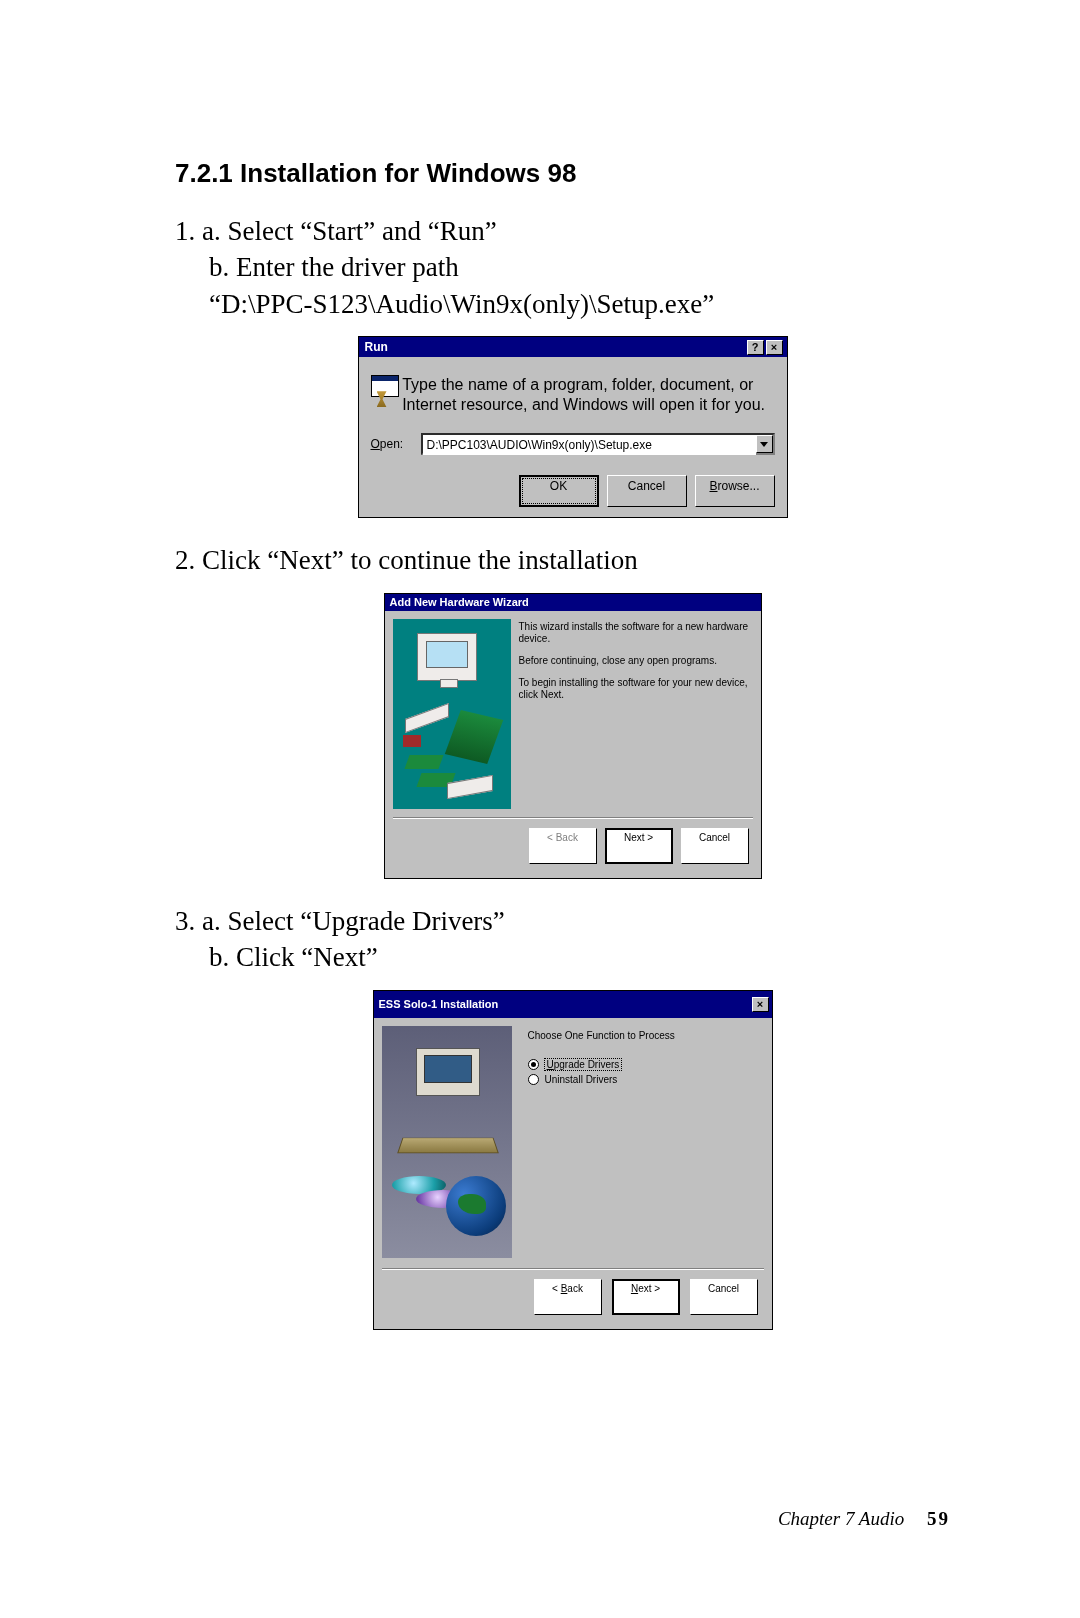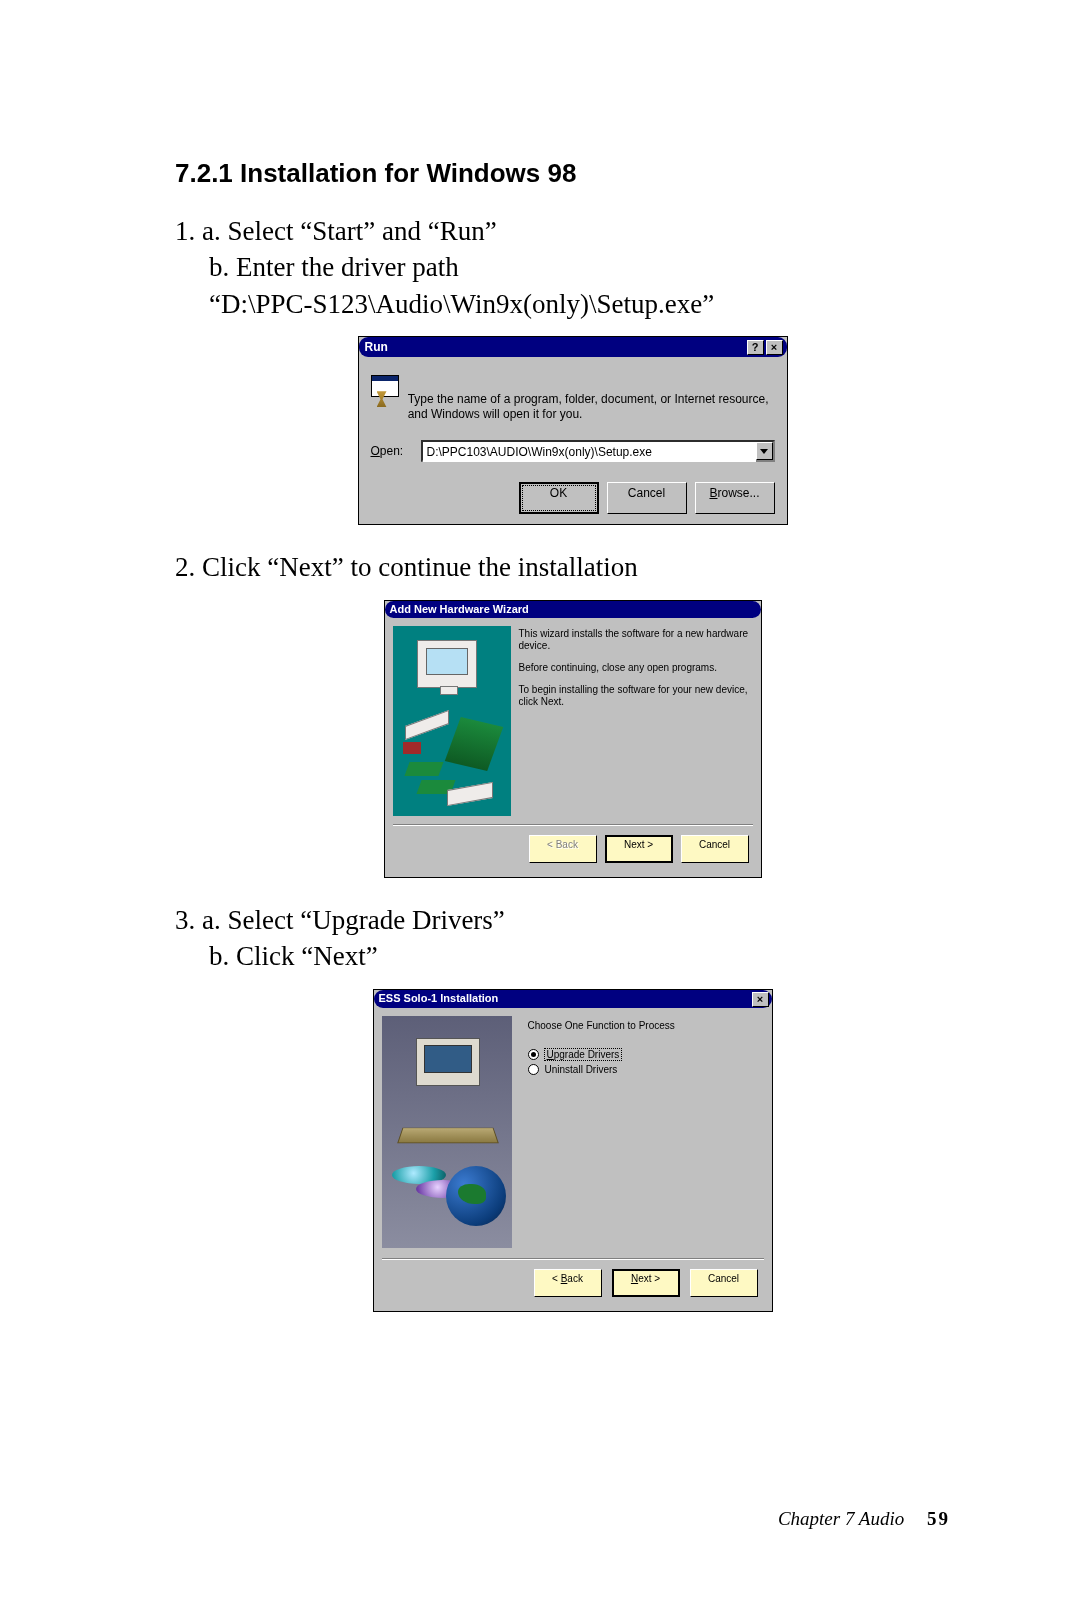--- a/index.html
+++ b/index.html
@@ -39,22 +39,22 @@
     border: 1px solid #000;
     font-family: "MS Sans Serif", Tahoma, Arial, sans-serif;
     font-size: 12px;
   }
   .titlebar {
     background: #000080;
     color: #fff;
     font-weight: bold;
     padding: 3px 4px 3px 6px;
     display: flex;
+    align-items: center;
     height: 20px;
-    border-radius: 9px;
   }
   .titlebar .title { flex: 1; }
   .title-btn {
     width: 17px; height: 15px;
     background: #c0c0c0;
     border: 1px solid #000;
     border-top-color: #fff; border-left-color: #fff;
     margin-left: 2px;
     color: #000;
     font-weight: bold;
@@ -76,21 +76,21 @@
     background: #fff; border: 1px solid #000;
   }
   .run-icon .win::before {
     content: ""; position: absolute; left:0; top:0; right:0; height:5px; background:#0a246a;
   }
   .run-icon .hg {
     position: absolute; left: 6px; top: 16px; width: 10px; height: 16px;
     background: linear-gradient(#c49a3a,#8a6a1f);
     clip-path: polygon(0 0,100% 0,60% 50%,100% 100%,0 100%,40% 50%);
   }
-  .run-desc { font-size: 12px; line-height: 1.25; margin-top: 17px; }
+  .run-desc { font-size: 16px; line-height: 1.25; }
   .run-row2 { display: flex; align-items: center; gap: 10px; margin-bottom: 20px; }
   .run-row2 .lbl { width: 40px; }
   .u { text-decoration: underline; }
   .combo {
     flex: 1;
     display: flex;
     border: 2px inset #808080;
     background: #fff;
     height: 22px;
   }
@@ -148,37 +148,37 @@
   .wiz-right { flex:1; padding: 2px 0; }
   .wiz-right p { margin-bottom: 10px; font-size: 10px; line-height: 1.2; }
   .wiz-btns {
     border-top: 1px solid #808080;
     box-shadow: inset 0 1px 0 #fff;
     margin-top: 8px;
     padding: 10px 4px 6px;
     display: flex; justify-content: flex-end; gap: 8px;
   }
   .wbtn {
-    width: 68px; height: 28px;
-    background: #fef9c3;
+    width: 68px; height: 36px;
+    background: #ffffff;
     border: 1px solid #000; border-top-color:#fff; border-left-color:#fff;
     font: inherit; text-align: center; line-height: 17px;
   }
   .wbtn.disabled { color: #808080; text-shadow: 1px 1px 0 #fff; }
   .wbtn.default { border: 2px solid #000; line-height: 15px; }
 
   
   .dlg-ess {
     width: 400px;
     background: #c0c0c0;
     border: 1px solid #000;
     font-family: "MS Sans Serif", Tahoma, Arial, sans-serif;
     font-size: 10px;
   }
-  .dlg-ess .titlebar { font-size: 11px; height: 18px; padding: 2px 3px 2px 5px; }
+  .dlg-ess .titlebar { font-size: 11px; height: 27px; padding: 2px 3px 2px 5px; }
   .ess-body { padding: 8px; }
   .ess-inner { display:flex; gap: 16px; }
   .ess-left {
     width: 130px; height: 232px;
     background: #7a7c8e;
     position: relative;
     overflow: hidden;
   }
   .ess-left .sky { position:absolute; inset:0; background: linear-gradient(#5d5f78,#8b8da0); }
   .ess-left .mon {

